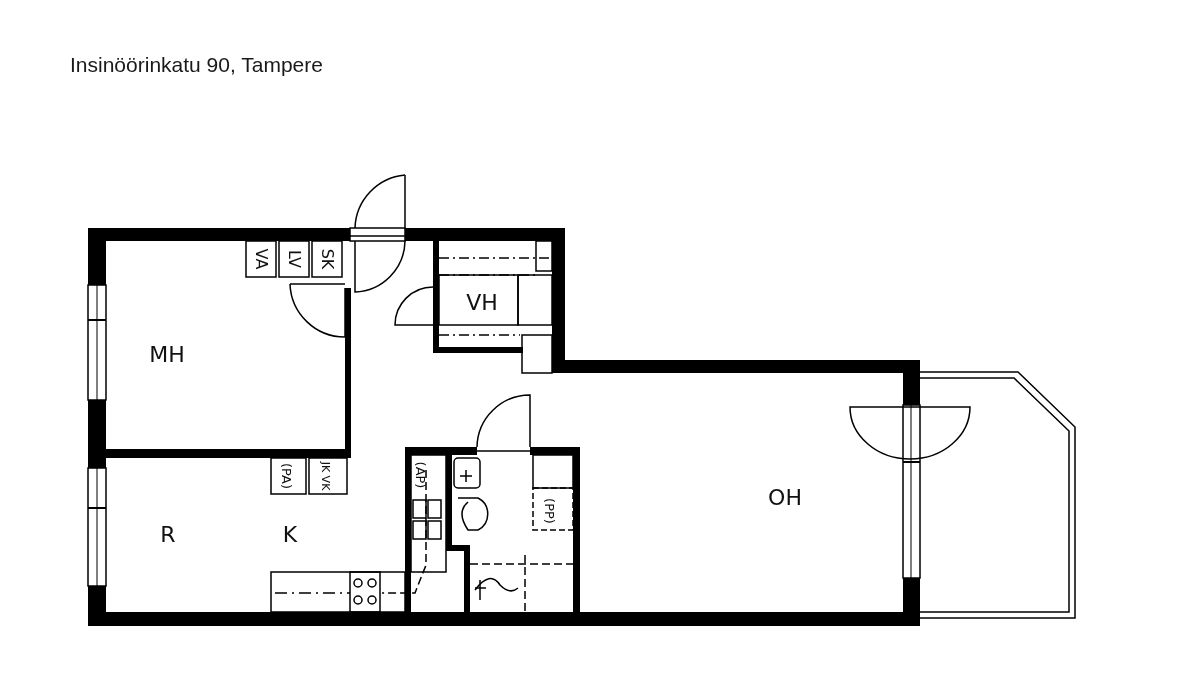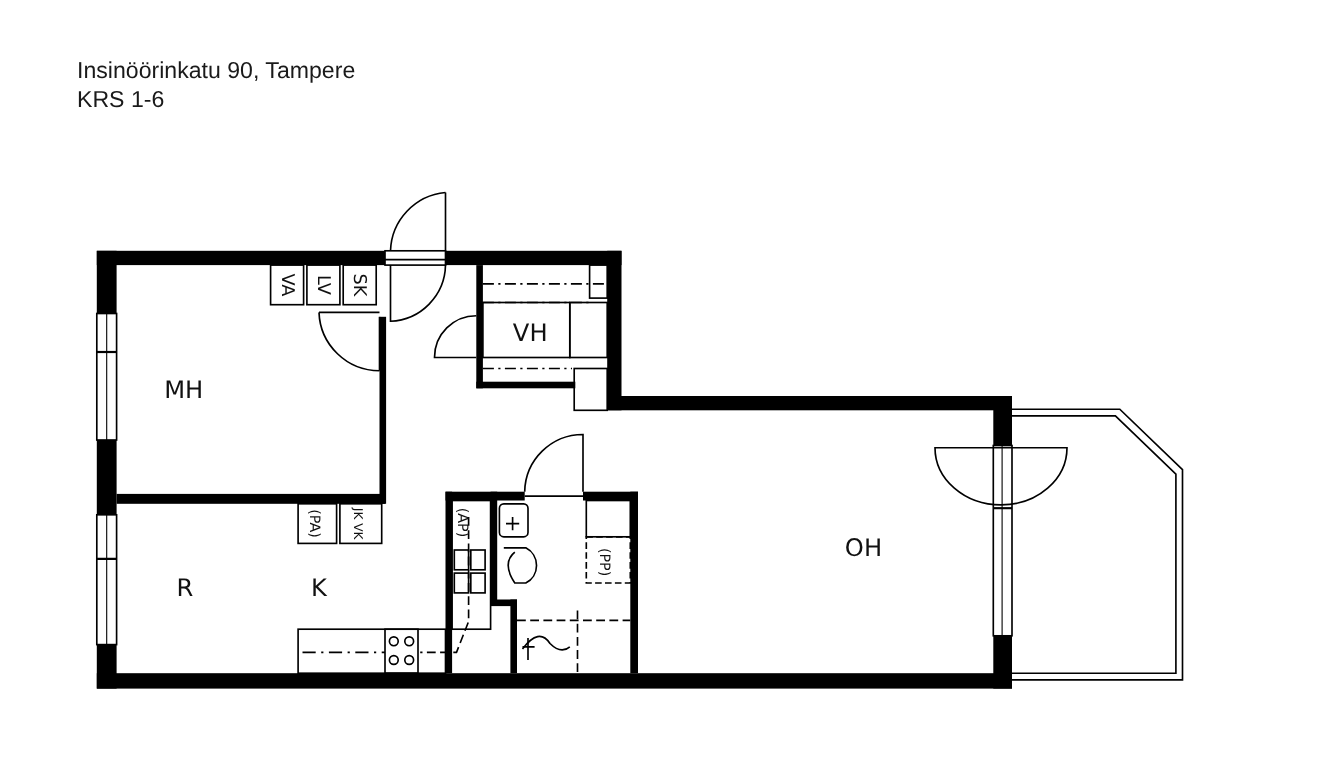--- a/index.html
+++ b/index.html
@@ -7,21 +7,20 @@
     .header { position: absolute; left: 70px; top: 52px; font-size: 21px; line-height: 25.5px; color: #1a1a1a; }
     .header div { white-space: nowrap; }
     svg.plan { position: absolute; left: 0; top: 0; }
     .lbl { font-family: "DejaVu Sans", sans-serif; fill: #111; }
   </style>
 </head>
 <body>
 
 <div class="header">
   <div>Insinöörinkatu 90, Tampere</div>
-  <div>KRS 1-6</div>
 </div>
 
 <svg class="plan" width="1200" height="688" viewBox="0 0 1200 688">
 
   <g fill="#000">
 
     <rect x="88" y="228" width="262" height="13"></rect>
 
     <rect x="405" y="228" width="160" height="13"></rect>
 

